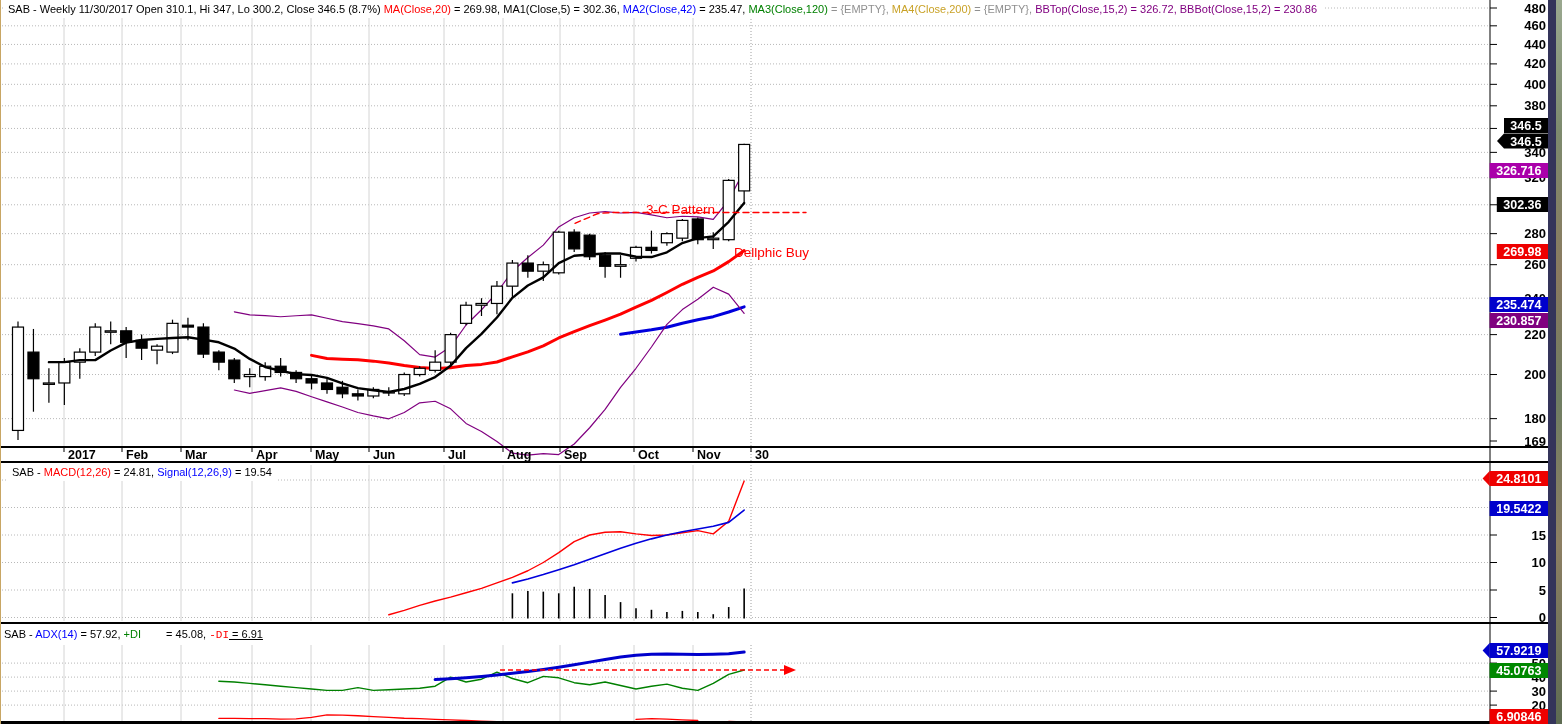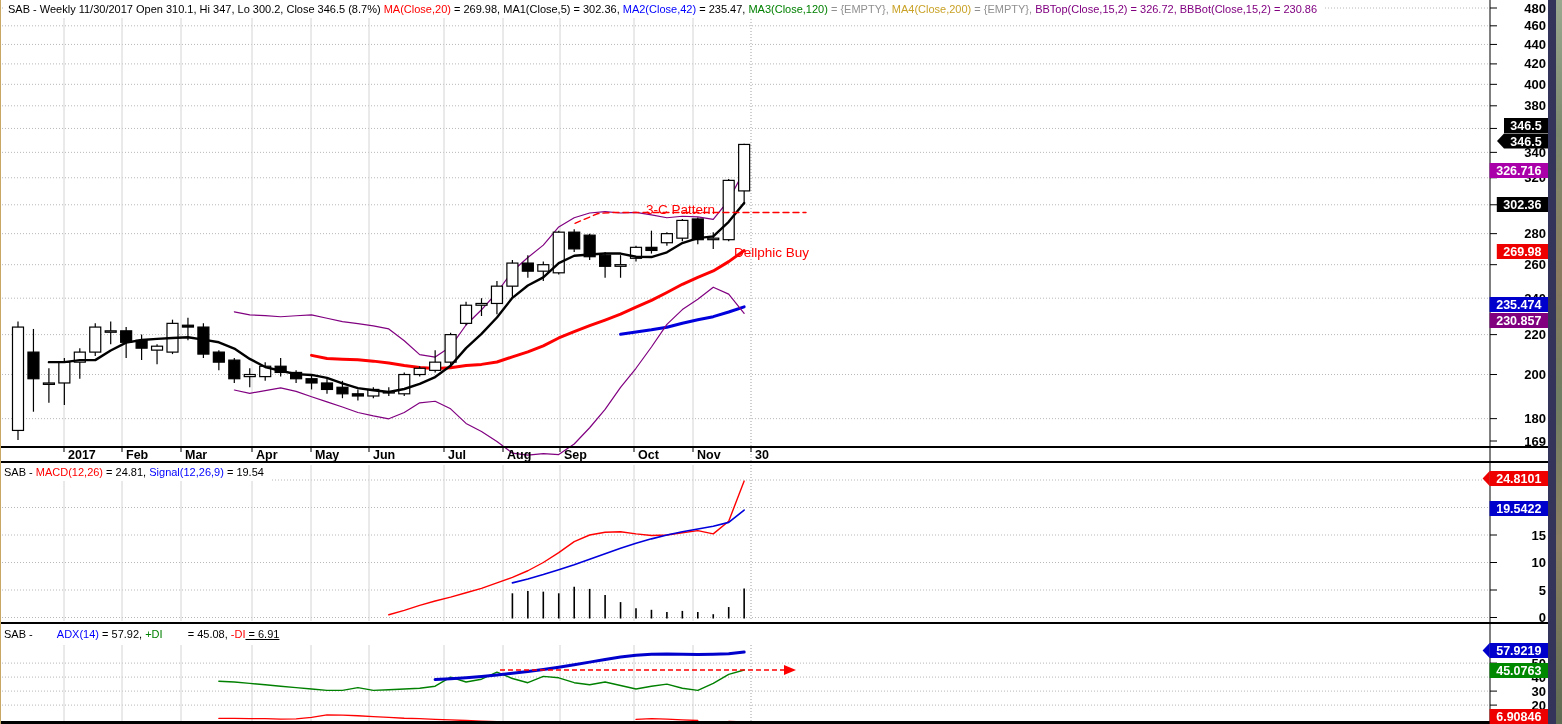--- a/index.html
+++ b/index.html
@@ -2,21 +2,21 @@
 <html><head>
 <meta charset="utf-8">
 <style>
   html,body{margin:0;padding:0;background:#ffffff;}
   #app{position:relative;width:1562px;height:724px;background:#ffffff;overflow:hidden;
        font-family:"Liberation Sans",sans-serif;}
   #chart-svg{position:absolute;left:0;top:0;}
   .pane-title{position:absolute;white-space:nowrap;font-size:11px;line-height:15px;
        background:#ffffff;padding:1px 6px 1px 4px;z-index:5;}
   #main-title{left:4px;top:1px;}
-  #macd-title{left:0;top:464px;text-align:center;}
+  #macd-title{left:8px;top:464px;text-align:center;}
   #adx-title{left:0;top:626px;}
   #edge-navy{position:absolute;top:0;right:6px;width:8px;height:724px;background:#34345a;z-index:8;}
   #edge-sliver{position:absolute;top:0;right:0;width:6px;height:724px;z-index:8;
        background:linear-gradient(180deg,#9aa88f 0%,#7d8a6e 18%,#8a7a5f 38%,#6f7d62 55%,#8d7f63 75%,#5d6b52 100%);}
   #left-border{position:absolute;left:0;top:0;width:1px;height:724px;background:#c8a664;z-index:8;}
 </style>
 </head>
 <body>
 
 <div id="app">
@@ -351,16 +351,16 @@
         <rect x="1489.6" y="663" width="58.4" height="15" fill="#008800"></rect>
         <text x="1518.8" y="675" font-size="12.5" fill="#ffffff" text-anchor="middle" font-weight="bold" font-family="&quot;Liberation Sans&quot;,sans-serif">45.0763</text>
       </g>
       <g>
         <rect x="1489.6" y="709" width="58.4" height="15" fill="#ee0000"></rect>
         <text x="1518.8" y="721" font-size="12.5" fill="#ffffff" text-anchor="middle" font-weight="bold" font-family="&quot;Liberation Sans&quot;,sans-serif">6.90846</text>
       </g>
     </svg>
   <div id="main-title" class="pane-title"><span style="color: rgb(0, 0, 0);">SAB - Weekly 11/30/2017 Open 310.1, Hi 347, Lo 300.2, Close 346.5 (8.7%) </span><span style="color: rgb(255, 0, 0);">MA(Close,20)</span><span style="color: rgb(0, 0, 0);"> = 269.98, MA1(Close,5) = 302.36, </span><span style="color: rgb(0, 0, 255);">MA2(Close,42)</span><span style="color: rgb(0, 0, 0);"> = 235.47, </span><span style="color: rgb(0, 128, 0);">MA3(Close,120)</span><span style="color: rgb(144, 144, 144);"> = {EMPTY}, </span><span style="color: rgb(201, 162, 39);">MA4(Close,200)</span><span style="color: rgb(144, 144, 144);"> = {EMPTY}, </span><span style="color: rgb(128, 0, 128);">BBTop(Close,15,2) = 326.72, </span><span style="color: rgb(128, 0, 128);">BBBot(Close,15,2) = 230.86</span></div>
   <div id="macd-title" class="pane-title"><span style="color: rgb(0, 0, 0);">SAB - </span><span style="color: rgb(255, 0, 0);">MACD(12,26)</span><span style="color: rgb(0, 0, 0);"> = 24.81, </span><span style="color: rgb(0, 0, 255);">Signal(12,26,9)</span><span style="color: rgb(0, 0, 0);"> = 19.54</span></div>
-  <div id="adx-title" class="pane-title"><span style="color: rgb(0, 0, 0);">SAB - </span><span style="color: rgb(0, 0, 255); margin-left: 21px;">ADX(14)</span><span style="color: rgb(0, 0, 0);"> = 57.92, </span><span style="color: rgb(0, 128, 0);">+DI</span><span style="color: rgb(0, 0, 0); padding-left: 22px;"> = 45.08, </span><span style="color: rgb(255, 0, 0);">-DI</span><span style="color: rgb(0, 0, 0); text-decoration: underline;"> = 6.91</span></div>
+  <div id="adx-title" class="pane-title"><span style="color: rgb(0, 0, 0);">SAB - </span><span style="color: rgb(0, 0, 255);">ADX(14)</span><span style="color: rgb(0, 0, 0);"> = 57.92, </span><span style="color: rgb(0, 128, 0);">+DI</span><span style="color: rgb(0, 0, 0); padding-left: 22px;"> = 45.08, </span><span style="color: rgb(255, 0, 0); font-family: Liberation Mono, monospace;">-DI</span><span style="color: rgb(0, 0, 0); text-decoration: underline;"> = 6.91</span></div>
   <div id="edge-navy"></div>
   <div id="edge-sliver"></div>
 </div>
 
 </body></html>

